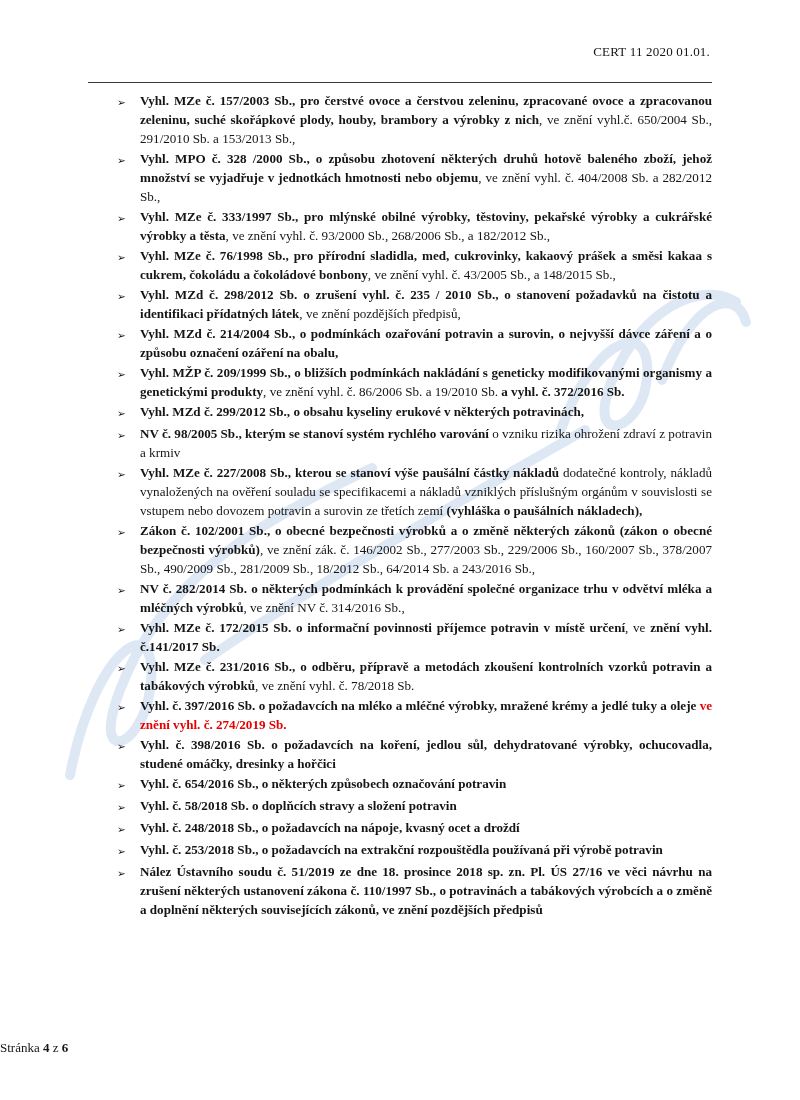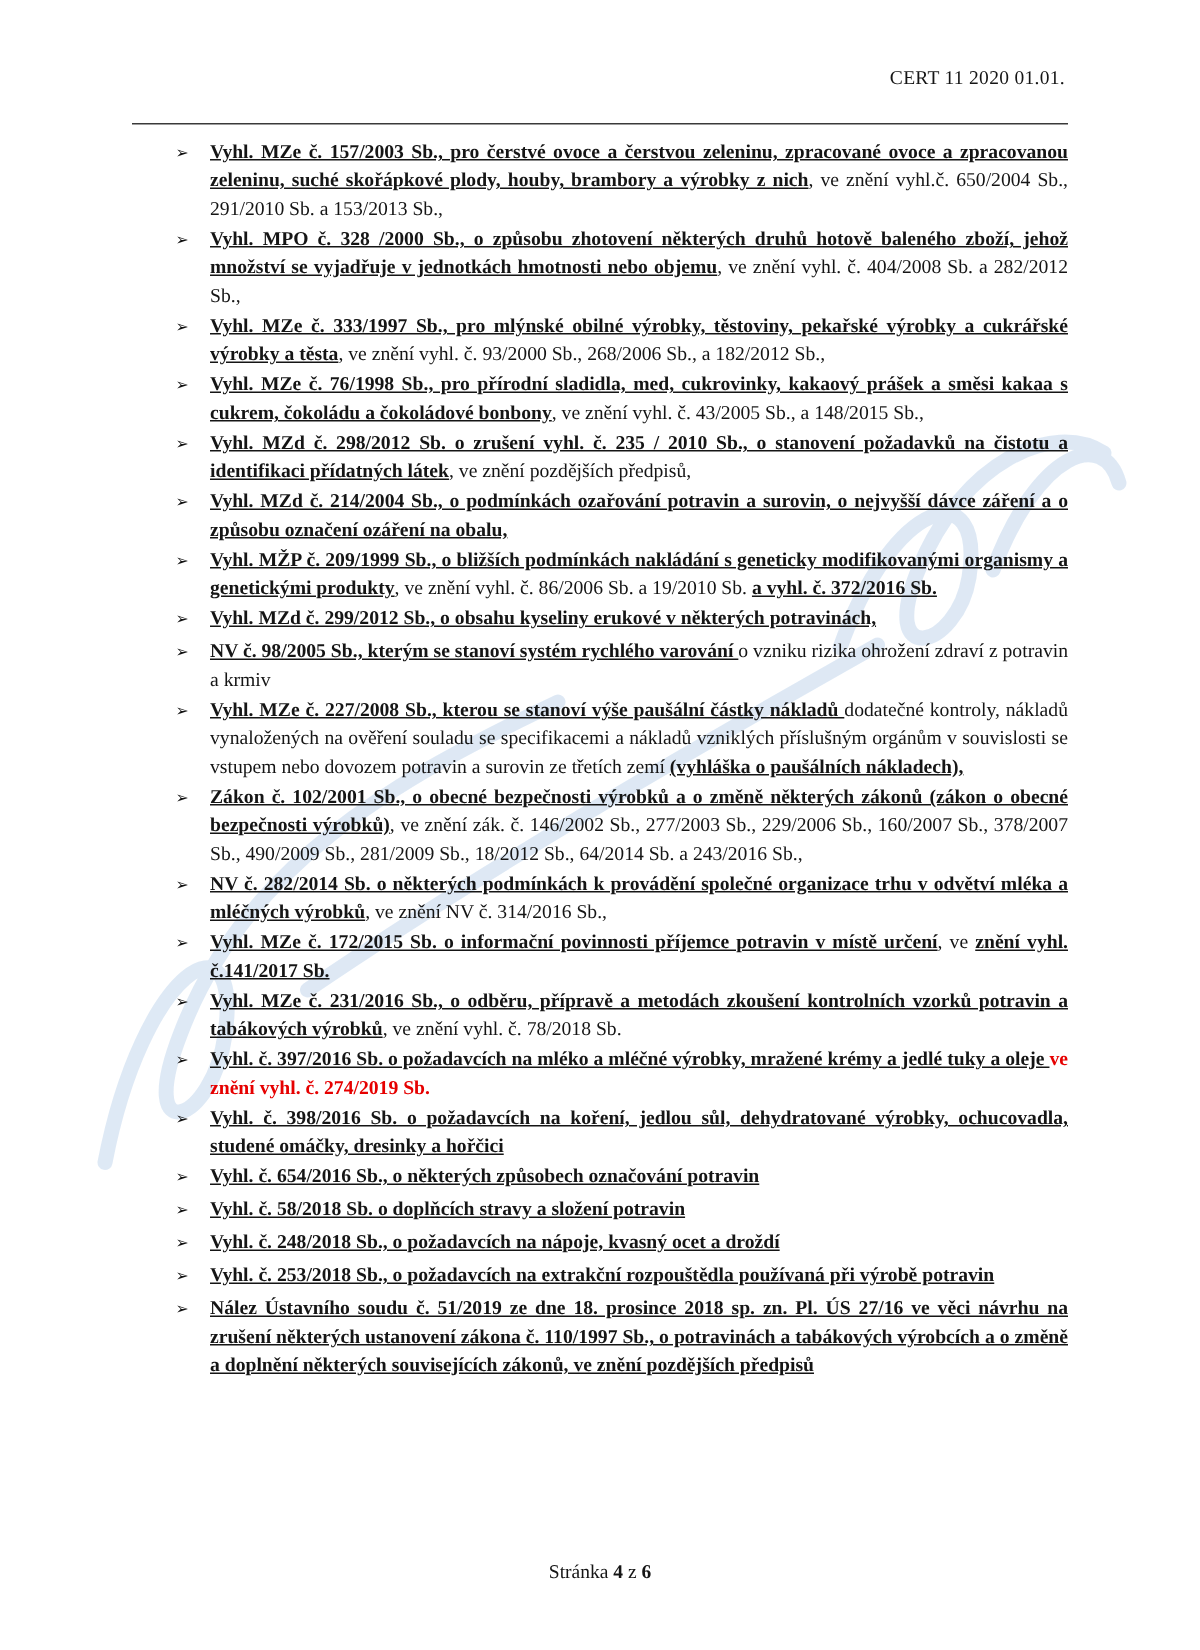--- a/index.html
+++ b/index.html
@@ -16,25 +16,25 @@
   .content{
     position:absolute;top:91px;left:90px;right:88px;z-index:2;
     font-size:13.1px;line-height:19px;
   }
   .list-item{display:flex;margin-bottom:1px;}
   .bullet{
     flex:0 0 23px;width:23px;margin-left:27px;padding-top:2px;
     font-family:"DejaVu Sans",sans-serif;font-size:10.5px;color:#111;
   }
   .item-text{flex:1;text-align:justify;}
-  .seg-bold{font-weight:700;text-decoration:underline;}
+  .seg-bold{font-weight:700;}
   .seg-regular{font-weight:400;}
   .seg-red-bold{font-weight:700;color:#e60000;}
   .footer{
-    position:absolute;left:0;right:0;top:1040px;text-align:center;
+    position:absolute;left:0;right:0;top:1040px;text-align:left;
     font-size:13px;z-index:2;
   }
   .footer .pg{font-weight:700;}
 </style>
 </head>
 <body>
 
 <svg class="watermark" width="800" height="1100" viewBox="0 0 800 1100" aria-hidden="true">
   <g fill="none" stroke-width="10" opacity="0.40" stroke-linecap="round" stroke="#adc8e6">
     <path d="M70 775 C95 645 162 605 150 690 C142 748 90 768 120 690 C162 578 262 520 372 468"></path>

